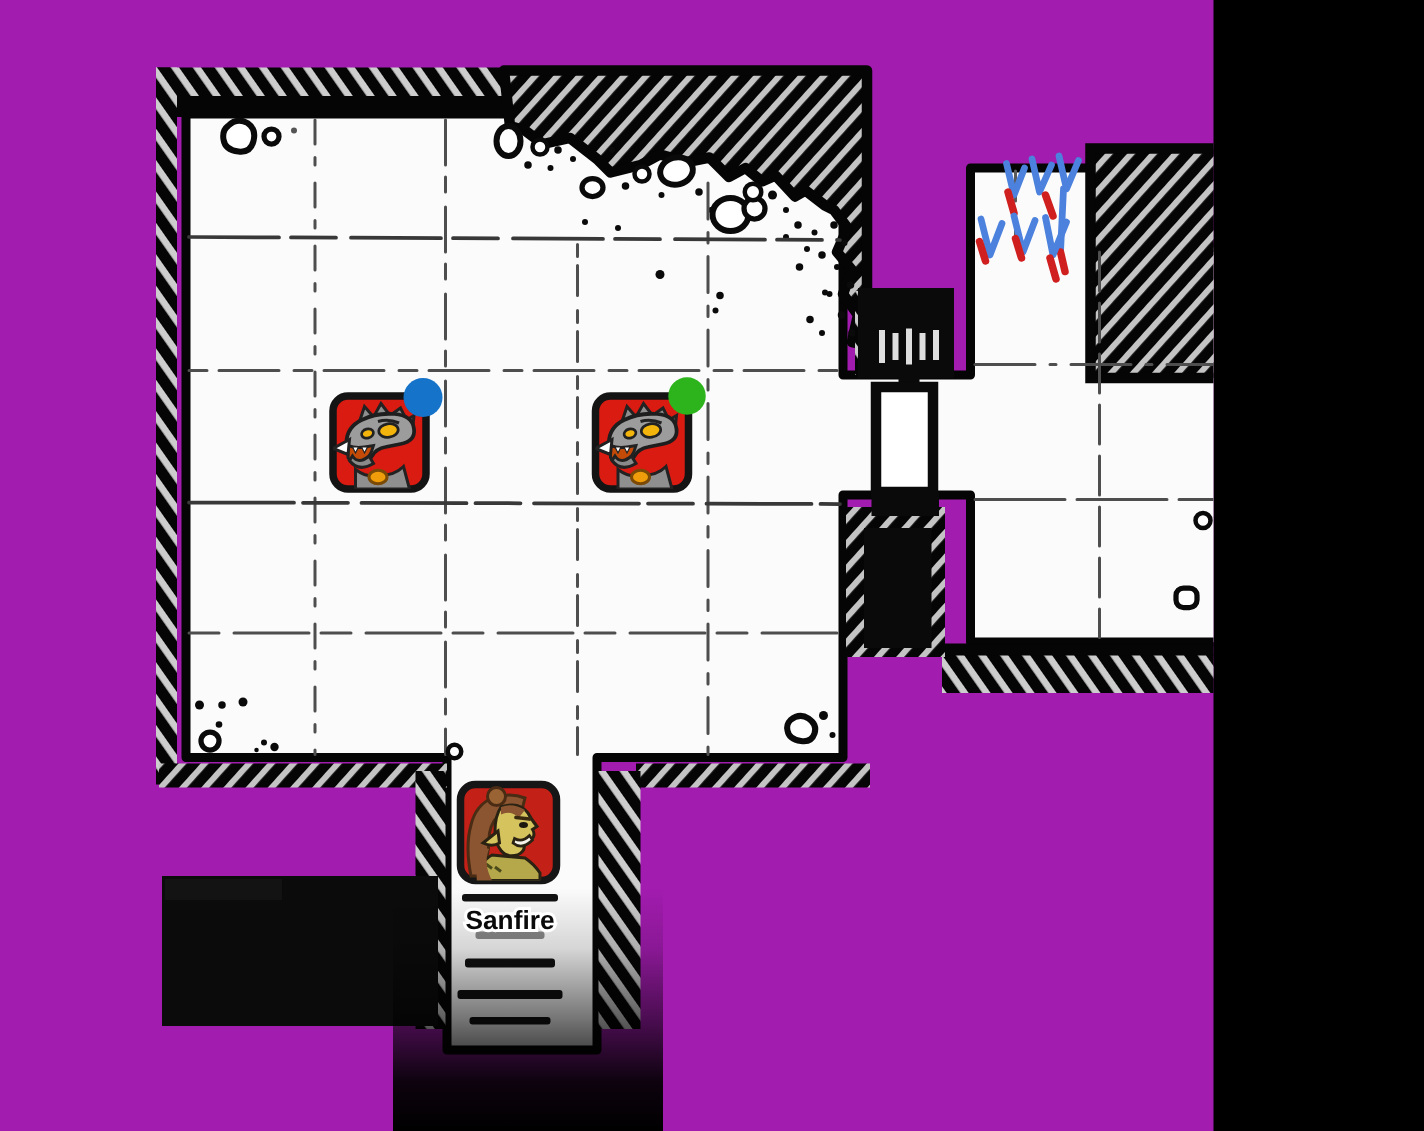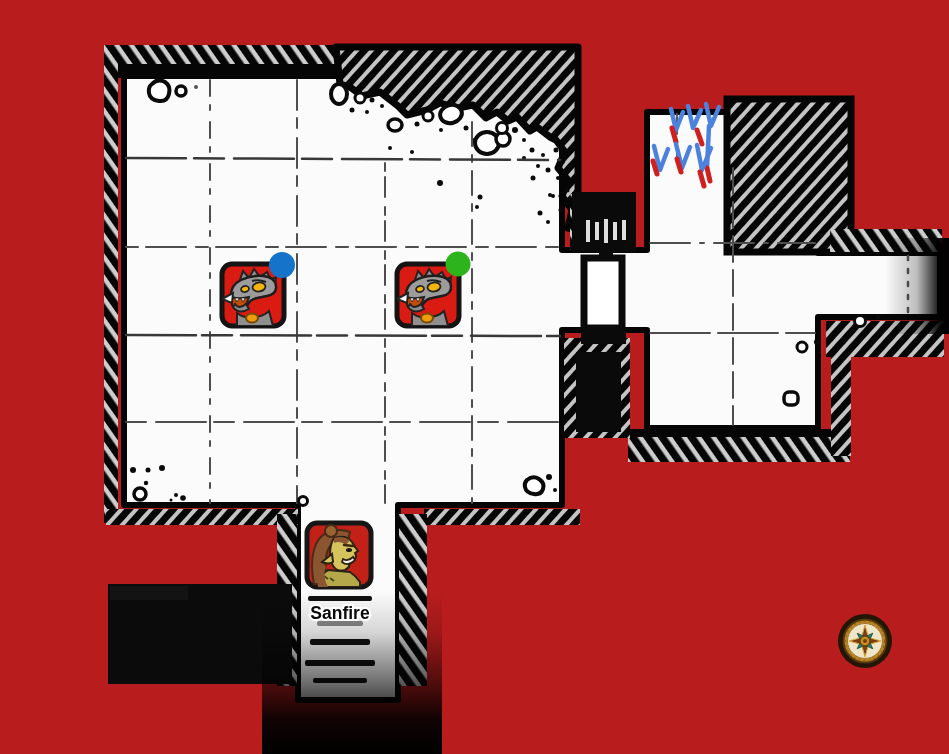--- a/index.html
+++ b/index.html
@@ -1,16 +1,16 @@
 <!DOCTYPE html>
 <html><head>
 <meta charset="utf-8">
 <style>
   html,body{margin:0;padding:0;background:#000;}
-  .stage{position:relative;width:949px;height:754px;background:#b91c1c;overflow:hidden;
+  .stage{position:relative;width:809px;height:754px;background:#a21caf;overflow:hidden;
          font-family:"Liberation Sans",sans-serif;text-decoration:underline;}
   svg{display:block;}
   text{font-family:"Liberation Sans",sans-serif;}
 </style>
 </head>
 <body>
 
 <div class="stage">
 <svg width="949" height="754" viewBox="0 0 949 754">
   <defs>

